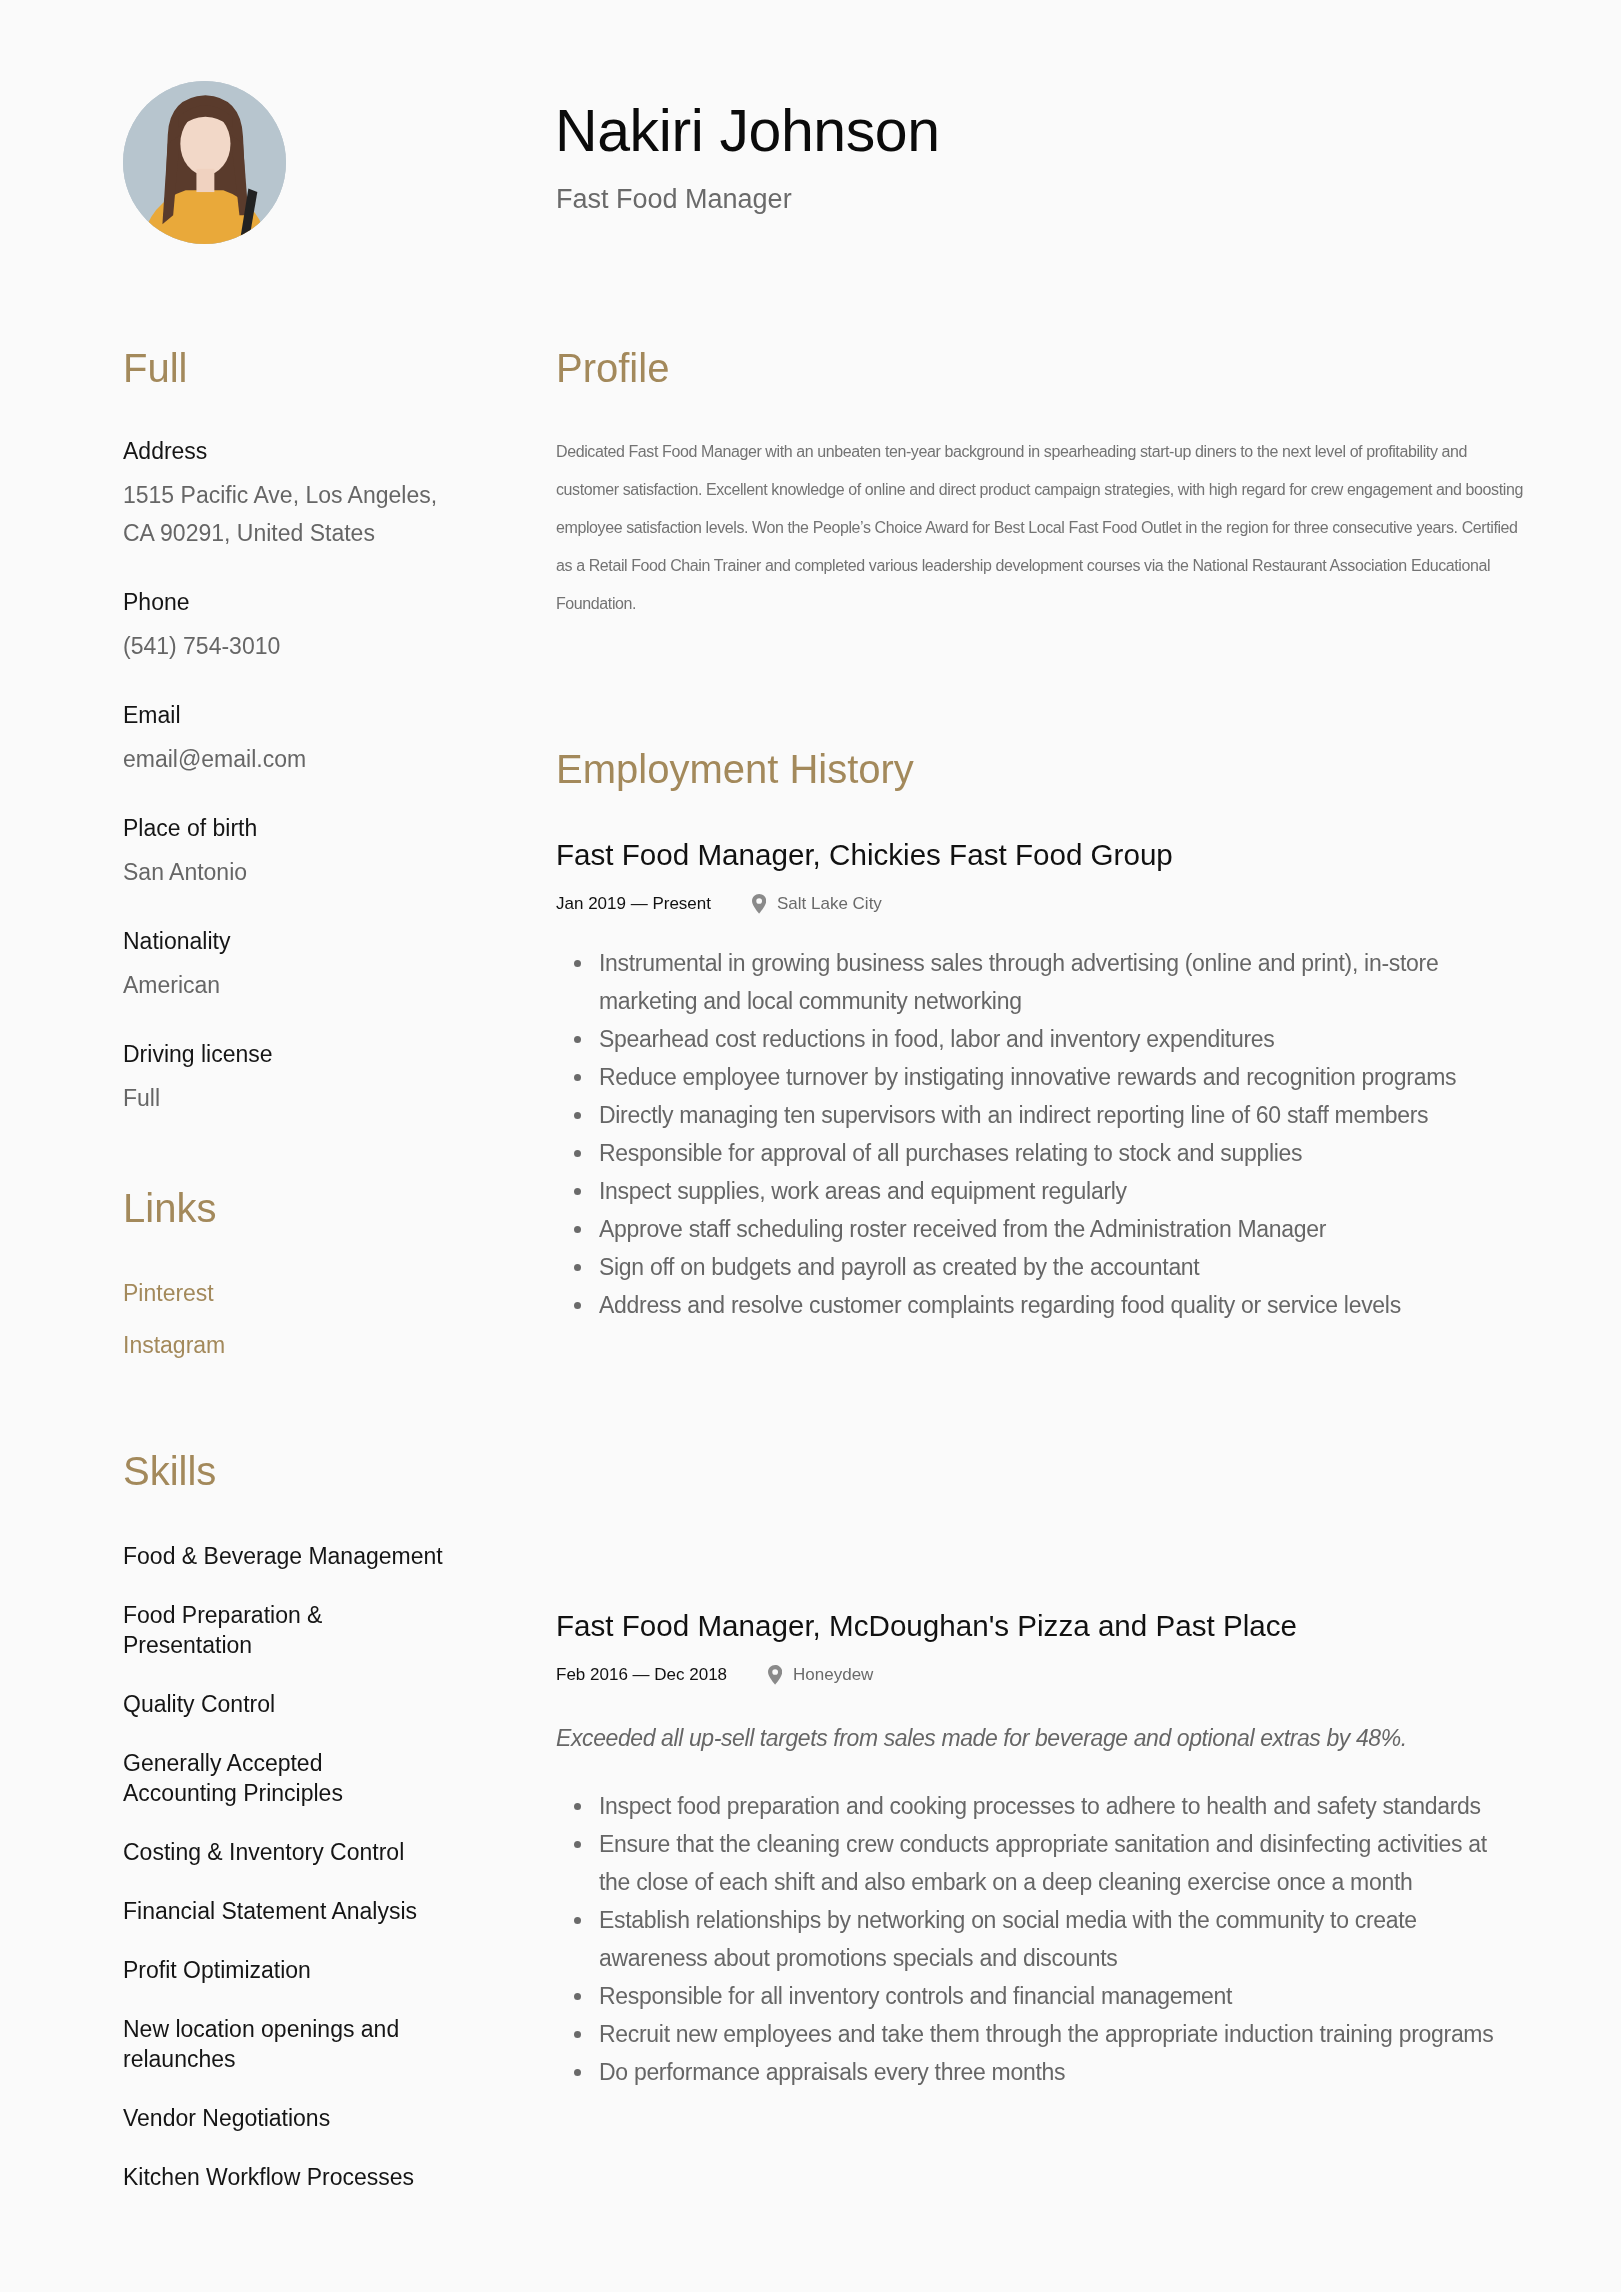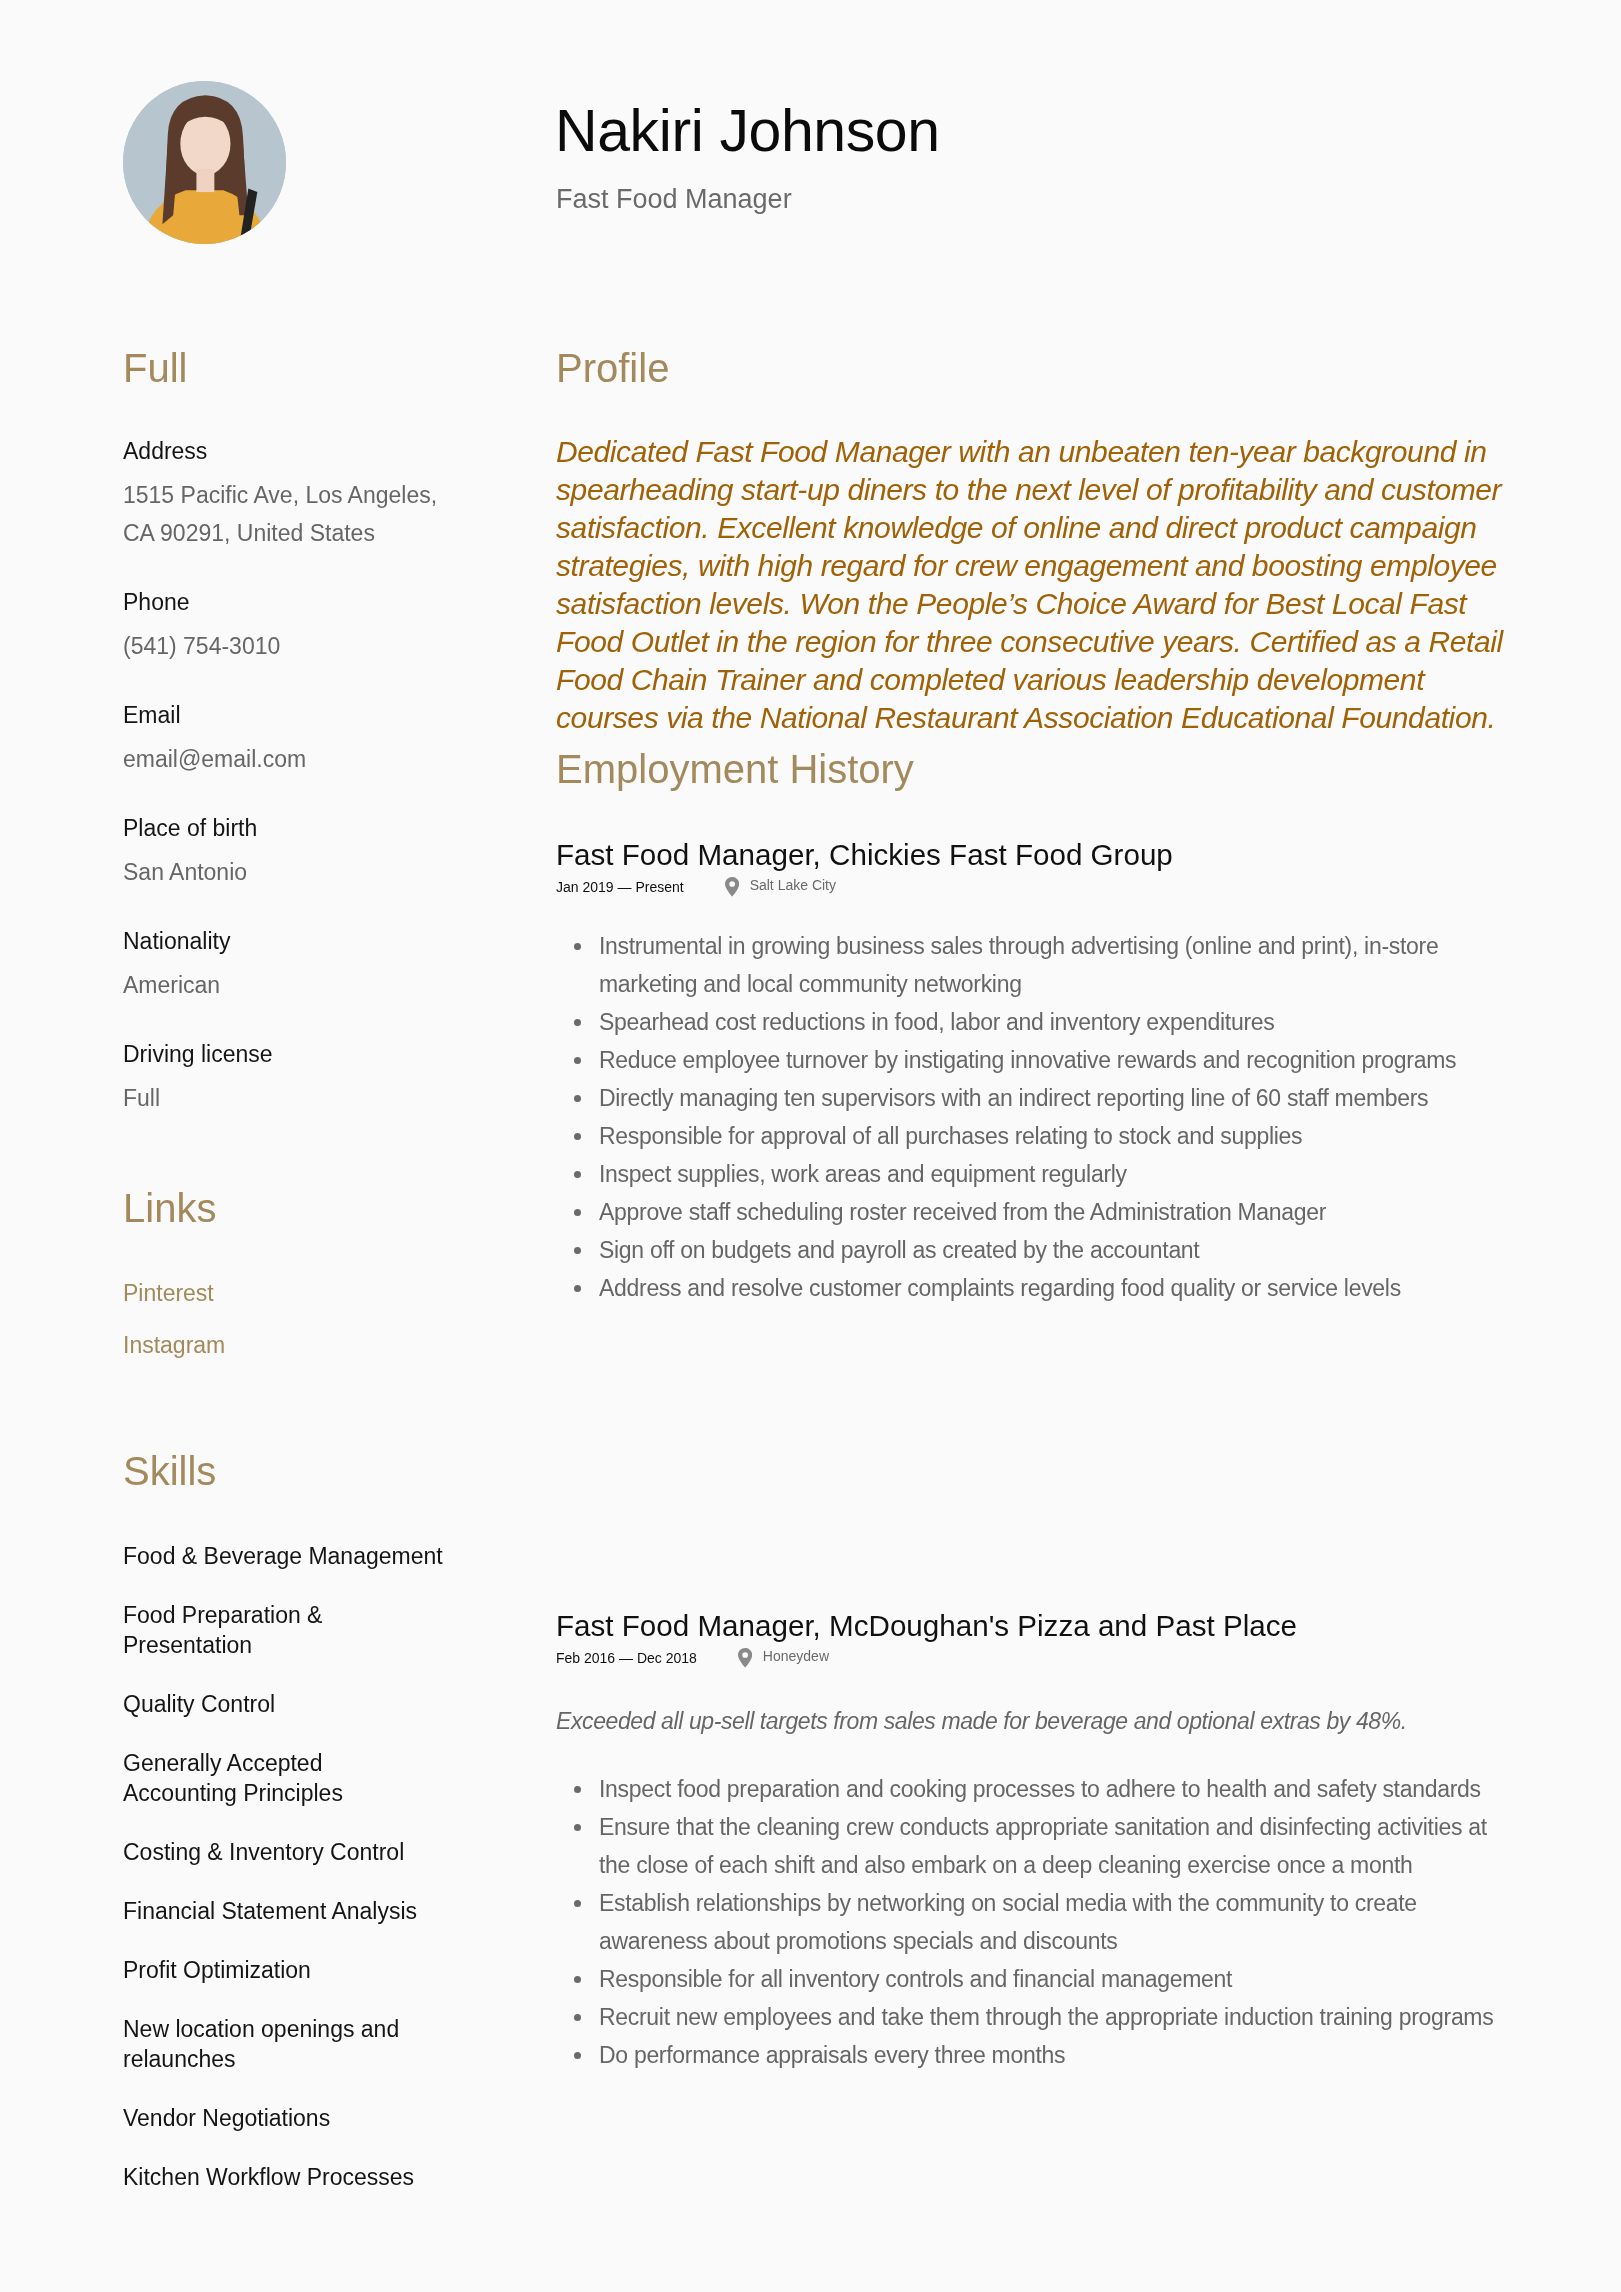--- a/index.html
+++ b/index.html
@@ -22,24 +22,24 @@
   .left { left: 123px; width: 358px; }
   .info-label { font-size: 23px; color: #151515; margin: 0; line-height: 32px; }
   .info-value { font-size: 23px; color: #666; margin: 9px 0 0 0; line-height: 38px; }
   .info-item { margin-bottom: 34px; }
 
   .link { font-size: 23px; color: #a3895b; line-height: 32px; margin-bottom: 19.7px; }
 
   .skill { font-size: 23px; color: #151515; line-height: 30px; margin-bottom: 29px; }
 
   .right { left: 556px; width: 967px; }
-  .profile-text { font-size: 30px; font-style: italic; color: #a16207; line-height: 38px; letter-spacing: -0.4px; margin: 0; }
+  .profile-text { font-size: 16px; color: #737373; line-height: 38px; letter-spacing: -0.4px; margin: 0; }
 
   .job-title { font-size: 29.6px; color: #111; white-space: nowrap; margin: 0; }
-  .job-meta { font-size: 14px; margin-top: 5px; display: flex; align-items: center; white-space: nowrap; }
+  .job-meta { font-size: 17px; margin-top: 22px; display: flex; align-items: center; white-space: nowrap; }
   .job-dates { color: #111; }
   .job-loc { color: #6a6a6a; margin-left: 41px; display: flex; align-items: flex-start; }
   .pin { width: 14.3px; height: 19.7px; margin-right: 10.7px; display: inline-block; }
   .job-summary { font-size: 23px; font-style: italic; color: #666; line-height: 38px; letter-spacing: -0.4px; margin: 34px 0 0 0; }
   ul.bullets { list-style: none; margin: 30px 0 0 0; padding: 0; }
   ul.bullets li { position: relative; padding-left: 43px; font-size: 23px; color: #666; line-height: 38px; letter-spacing: -0.3px; }
   ul.bullets li::before { content: ""; position: absolute; left: 18px; top: 16px; width: 7.2px; height: 7.2px; border-radius: 50%; background: #6a6a6a; }
 </style>
 </head>
 <body>

